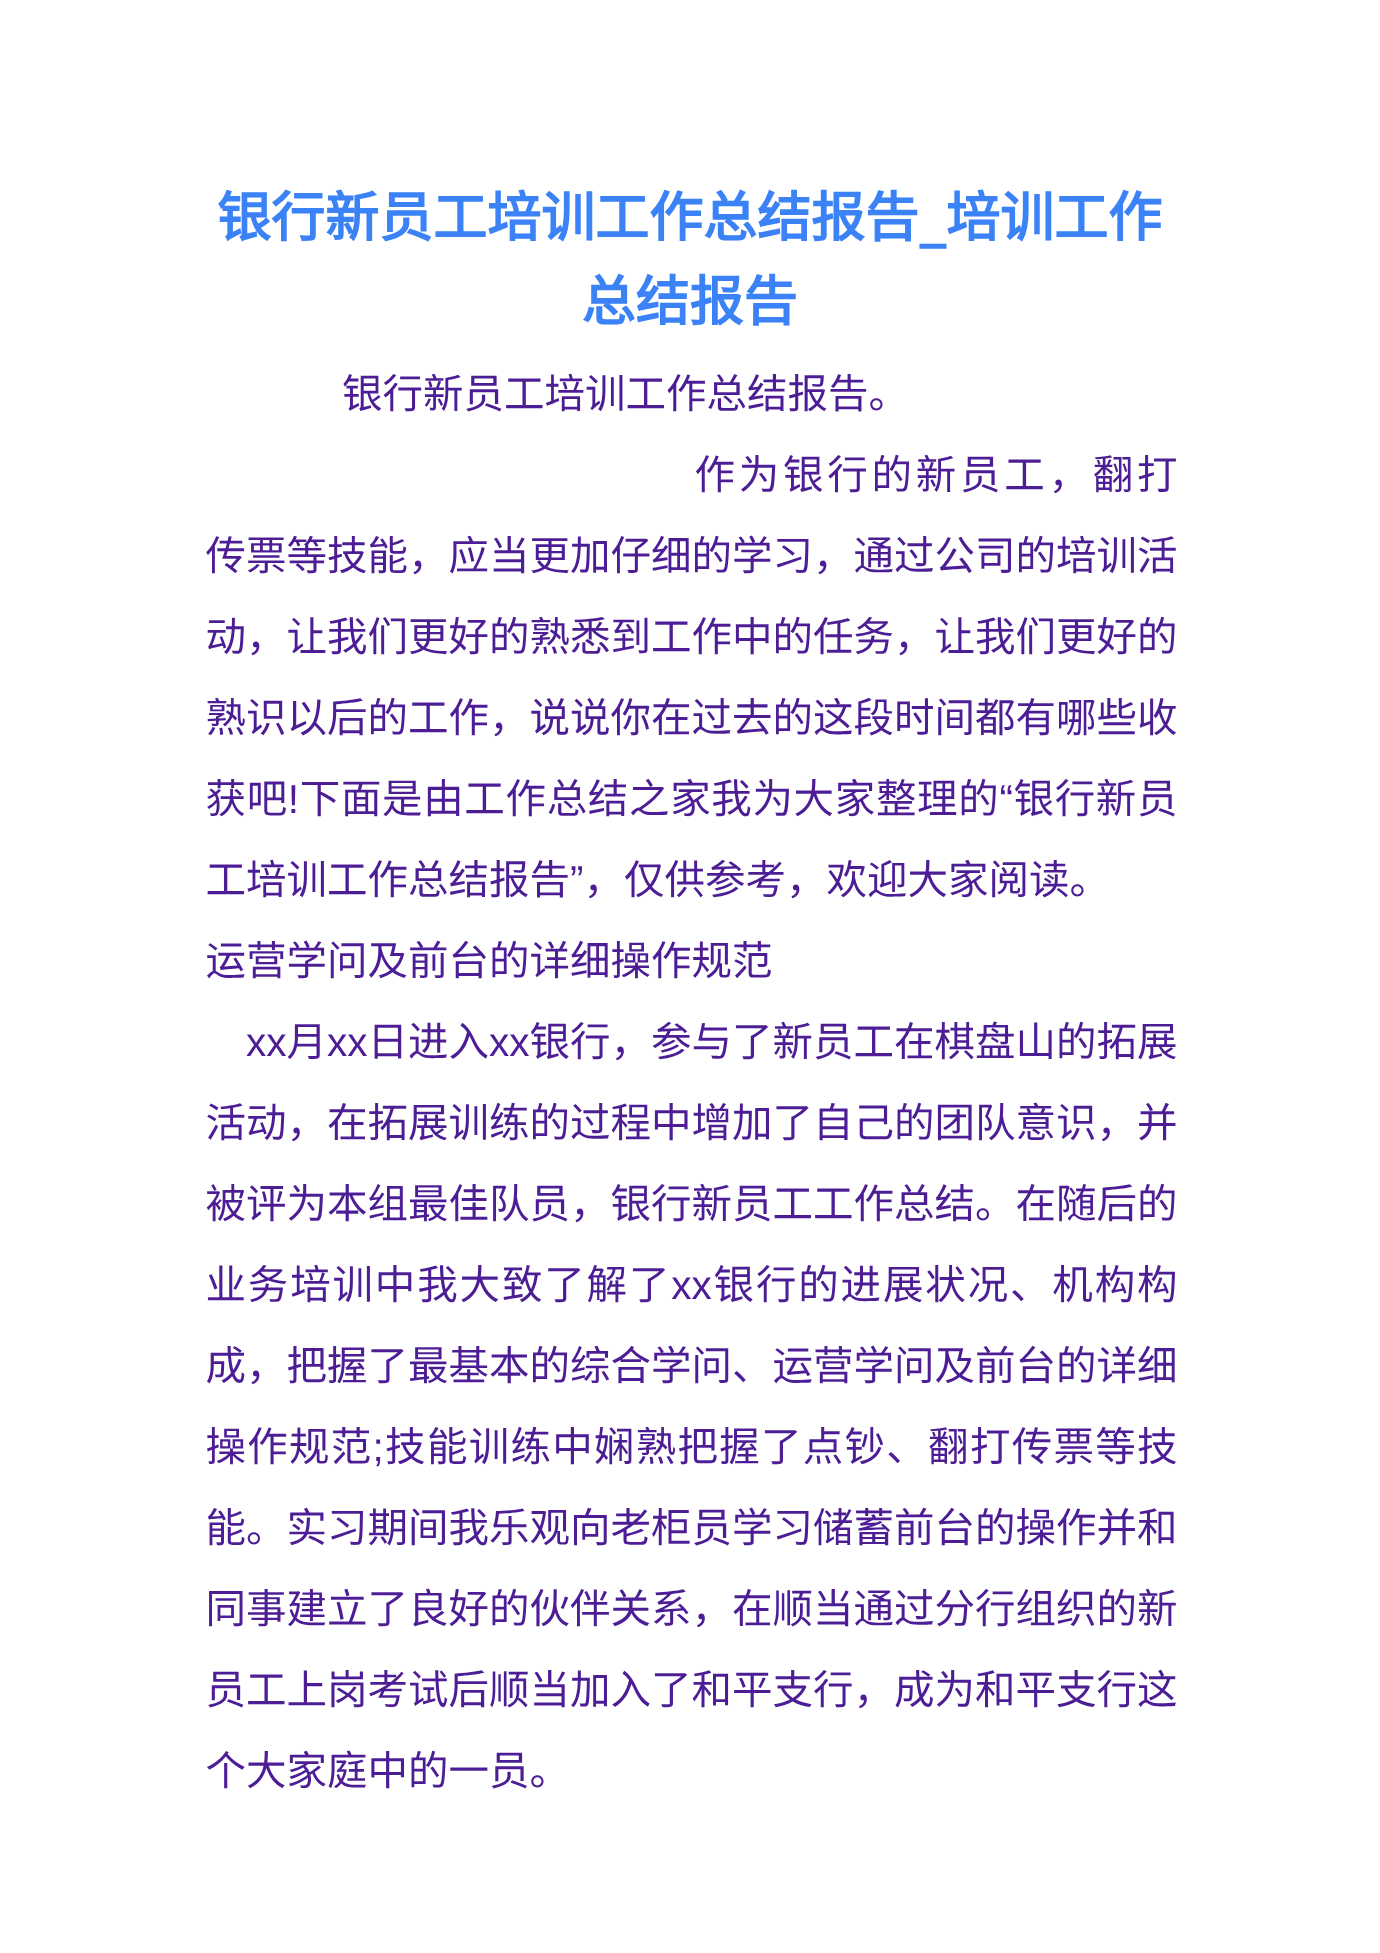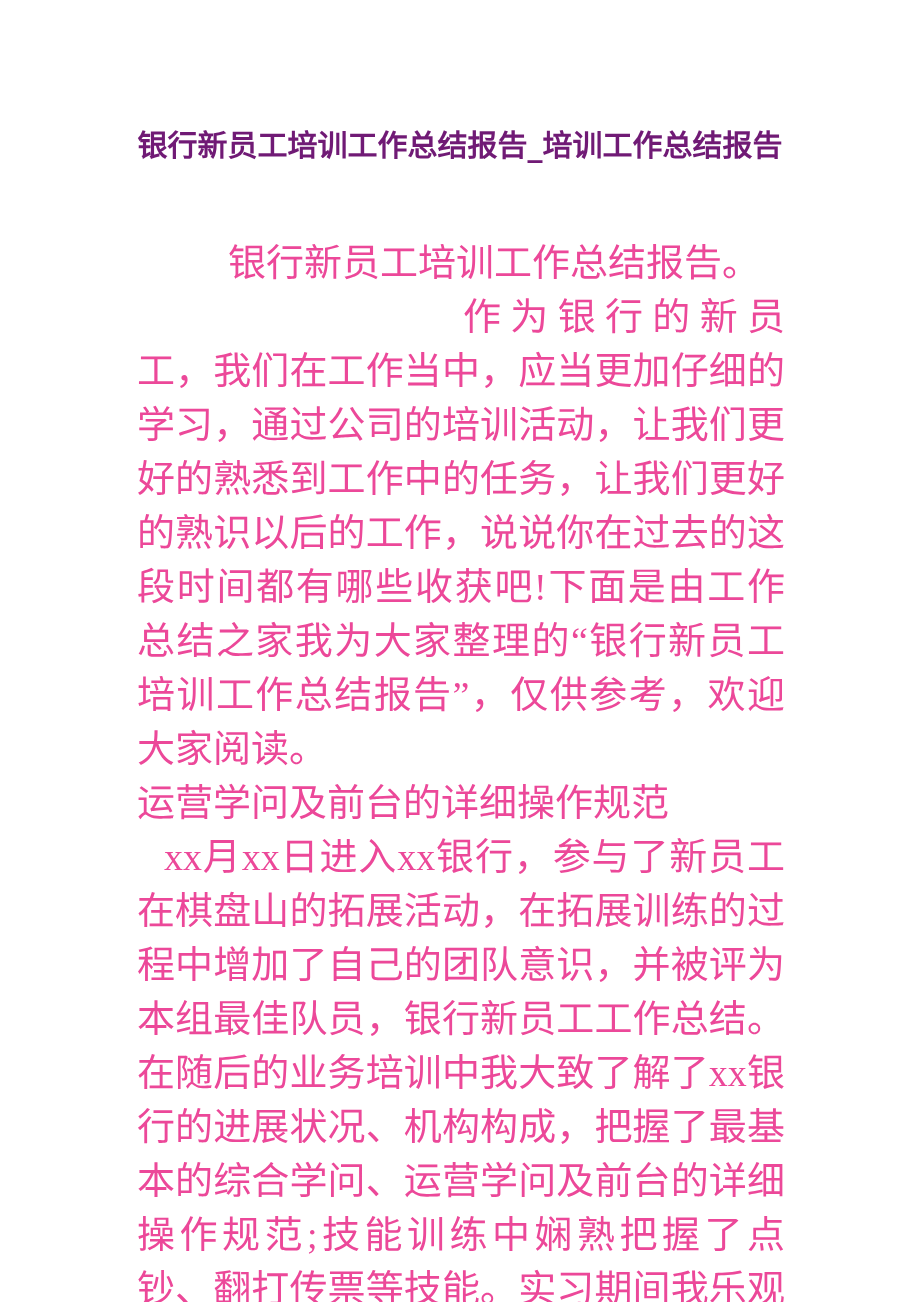--- a/index.html
+++ b/index.html
@@ -30,42 +30,42 @@
   .doc-title {
     margin: 0;
     padding: 0;
     position: absolute;
     left: 137px;
     top: 118px;
     width: 646px;
     text-align: center;
     font-family: "DejaVu Sans", "Liberation Sans", sans-serif;
     font-weight: 700;
-    font-size: 30px;
+    font-size: 36px;
     line-height: 56px;
     letter-spacing: 0px;
-    color: #701a75;
+    color: #3b82f6;
     word-break: break-all;
   }
 
   
   .body-area {
     position: absolute;
     left: 137px;
     top: 236px;
     width: 648px;
   }
 
   .para {
     margin: 0;
     padding: 0;
-    font-family: Liberation Serif, serif;
-    font-size: 38px;
+    font-family: Liberation Sans, sans-serif;
+    font-size: 27px;
     line-height: 54px;
-    color: #ec4899;
+    color: #4c1d95;
     text-align: justify;
     text-justify: inter-ideograph;
     word-break: break-all;
     white-space: pre-wrap;
   }
 
   
   .para--lead-title {
     text-indent: 91px;
   }
@@ -94,20 +94,20 @@
 <body>
 
 <div class="page">
 
   <h1 class="doc-title">银行新员工培训工作总结报告_培训工作总结报告</h1>
 
   <div class="body-area">
 
     <p class="para para--lead-title">银行新员工培训工作总结报告。</p>
 
-    <p class="para para--intro">作为银行的新员工，我们在工作当中，应当更加仔细的学习，通过公司的培训活动，让我们更好的熟悉到工作中的任务，让我们更好的熟识以后的工作，说说你在过去的这段时间都有哪些收获吧!下面是由工作总结之家我为大家整理的“银行新员工培训工作总结报告”，仅供参考，欢迎大家阅读。</p>
+    <p class="para para--intro">作为银行的新员工，翻打传票等技能，应当更加仔细的学习，通过公司的培训活动，让我们更好的熟悉到工作中的任务，让我们更好的熟识以后的工作，说说你在过去的这段时间都有哪些收获吧!下面是由工作总结之家我为大家整理的“银行新员工培训工作总结报告”，仅供参考，欢迎大家阅读。</p>
 
     <p class="para para--section-heading">运营学问及前台的详细操作规范</p>
 
     <p class="para para--indent1">xx月xx日进入xx银行，参与了新员工在棋盘山的拓展活动，在拓展训练的过程中增加了自己的团队意识，并被评为本组最佳队员，银行新员工工作总结。在随后的业务培训中我大致了解了xx银行的进展状况、机构构成，把握了最基本的综合学问、运营学问及前台的详细操作规范;技能训练中娴熟把握了点钞、翻打传票等技能。实习期间我乐观向老柜员学习储蓄前台的操作并和同事建立了良好的伙伴关系，在顺当通过分行组织的新员工上岗考试后顺当加入了和平支行，成为和平支行这个大家庭中的一员。</p>
 
   </div>
 </div>
 
 </body></html>

